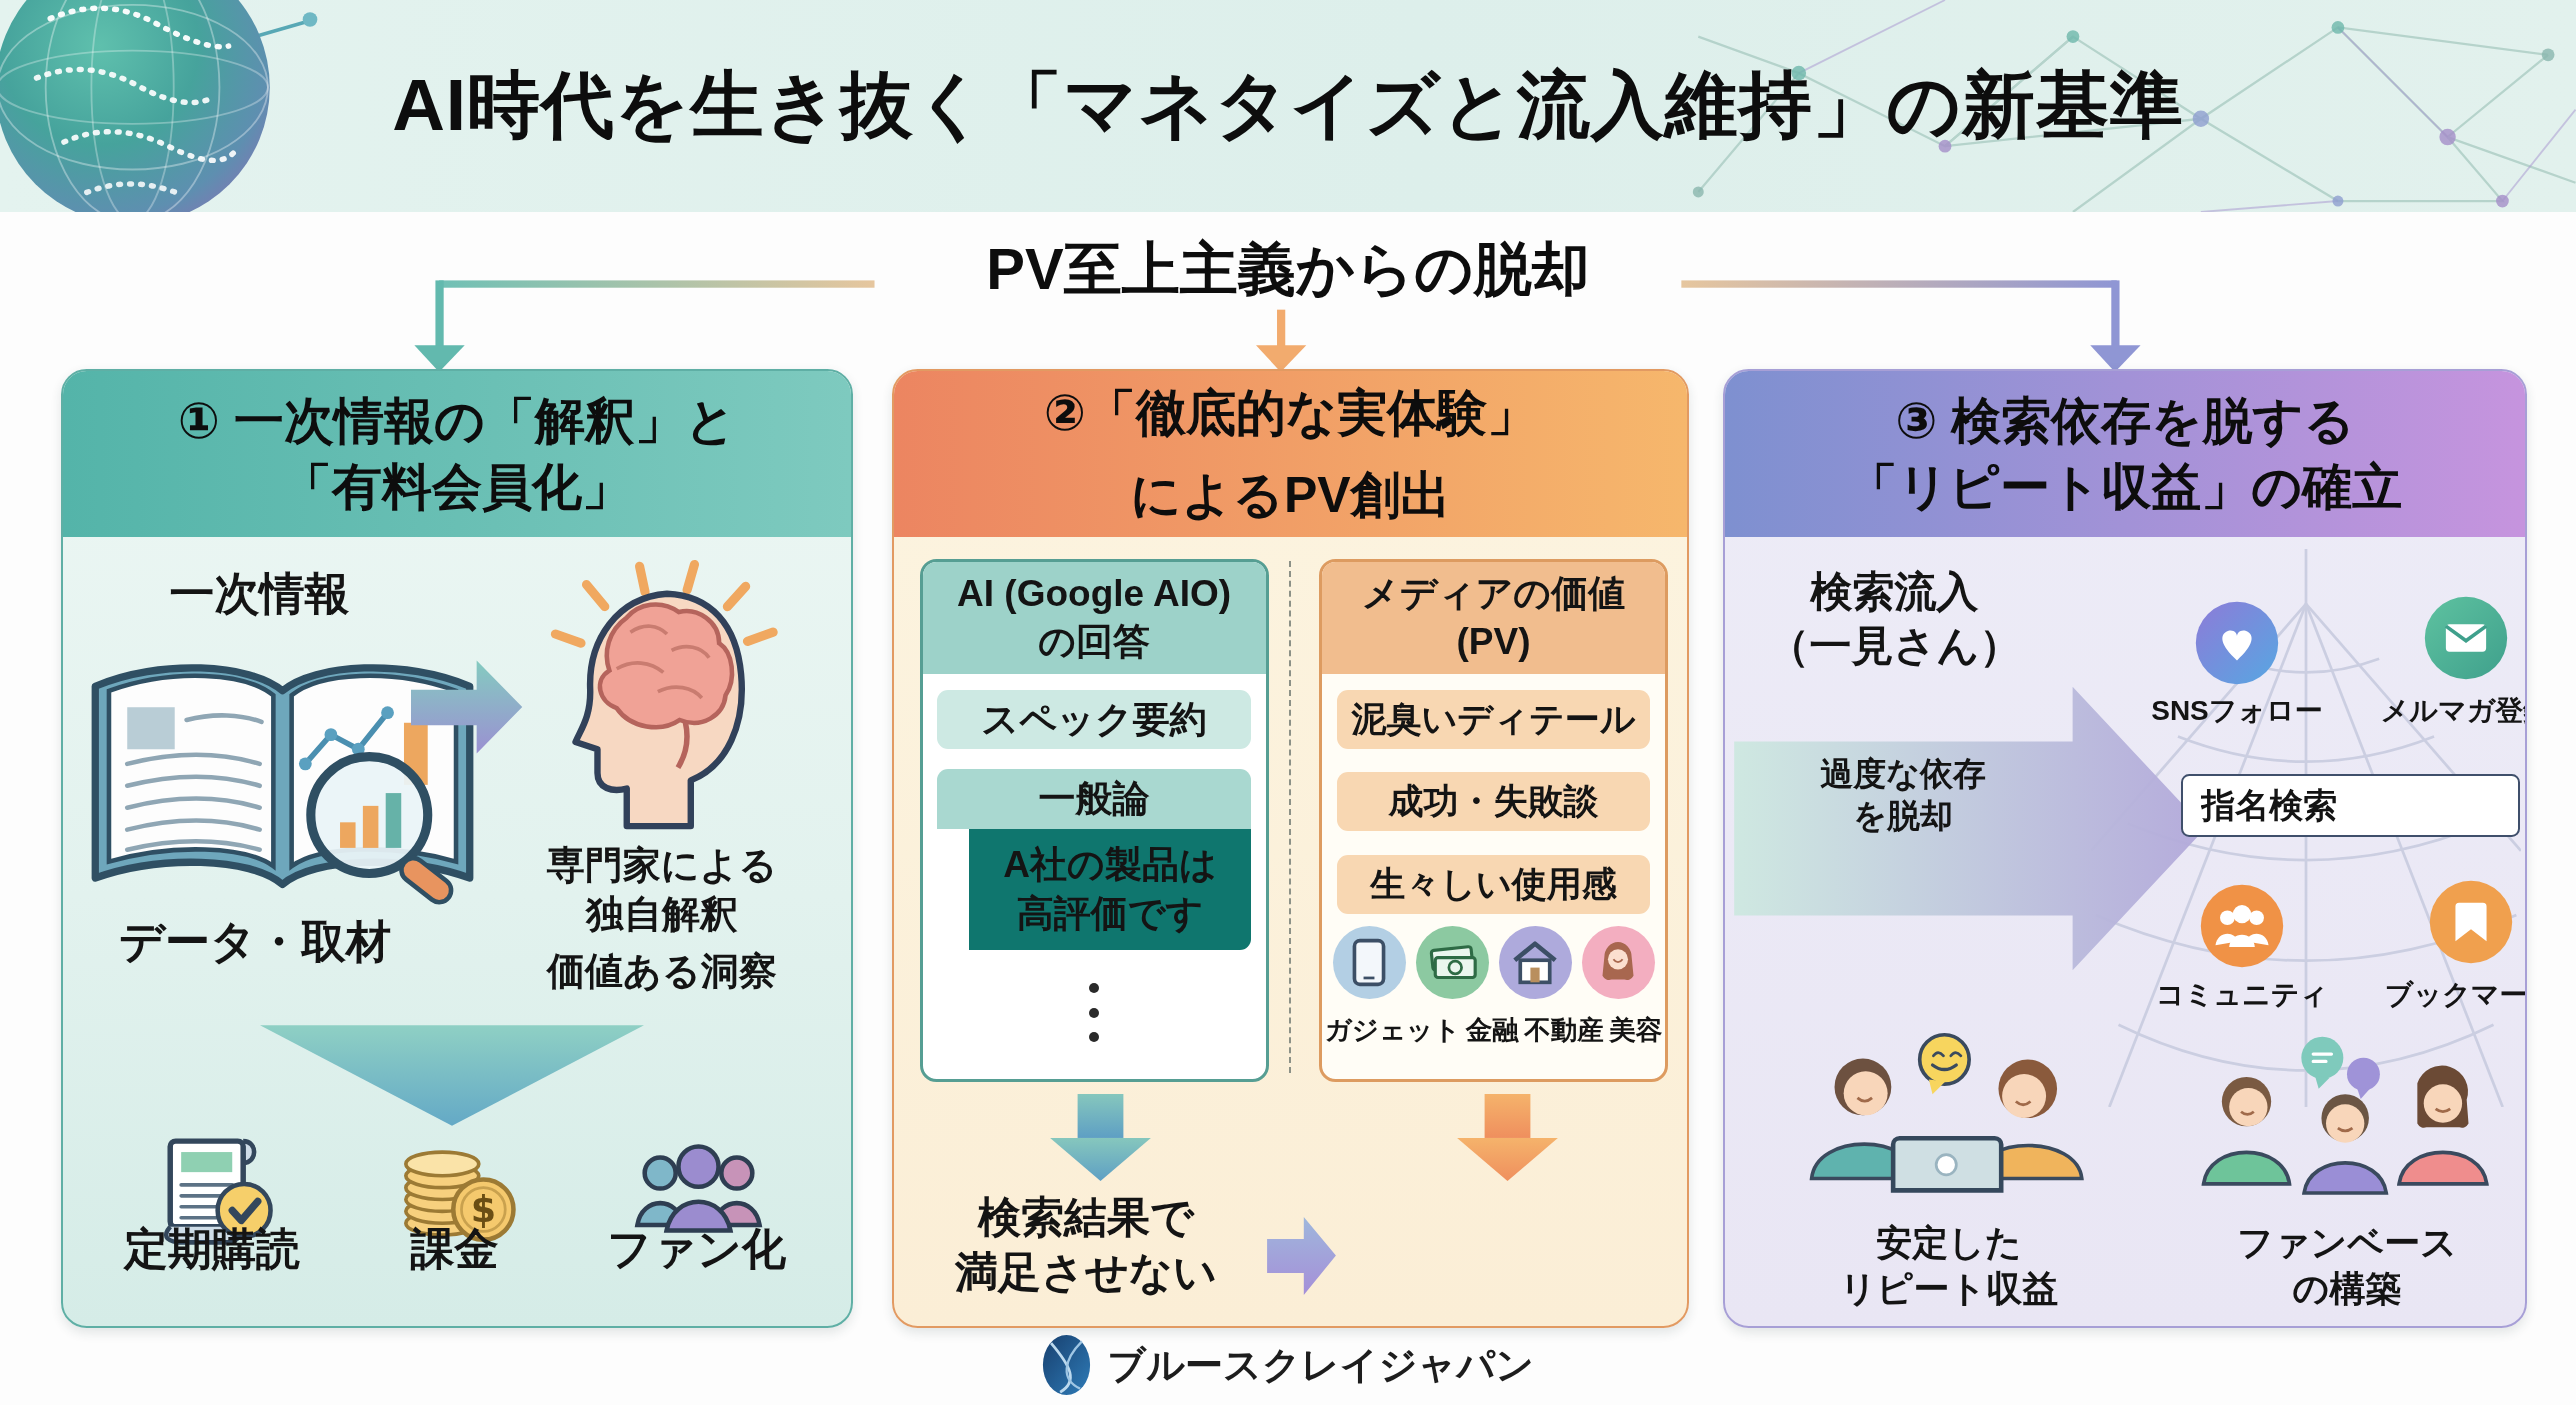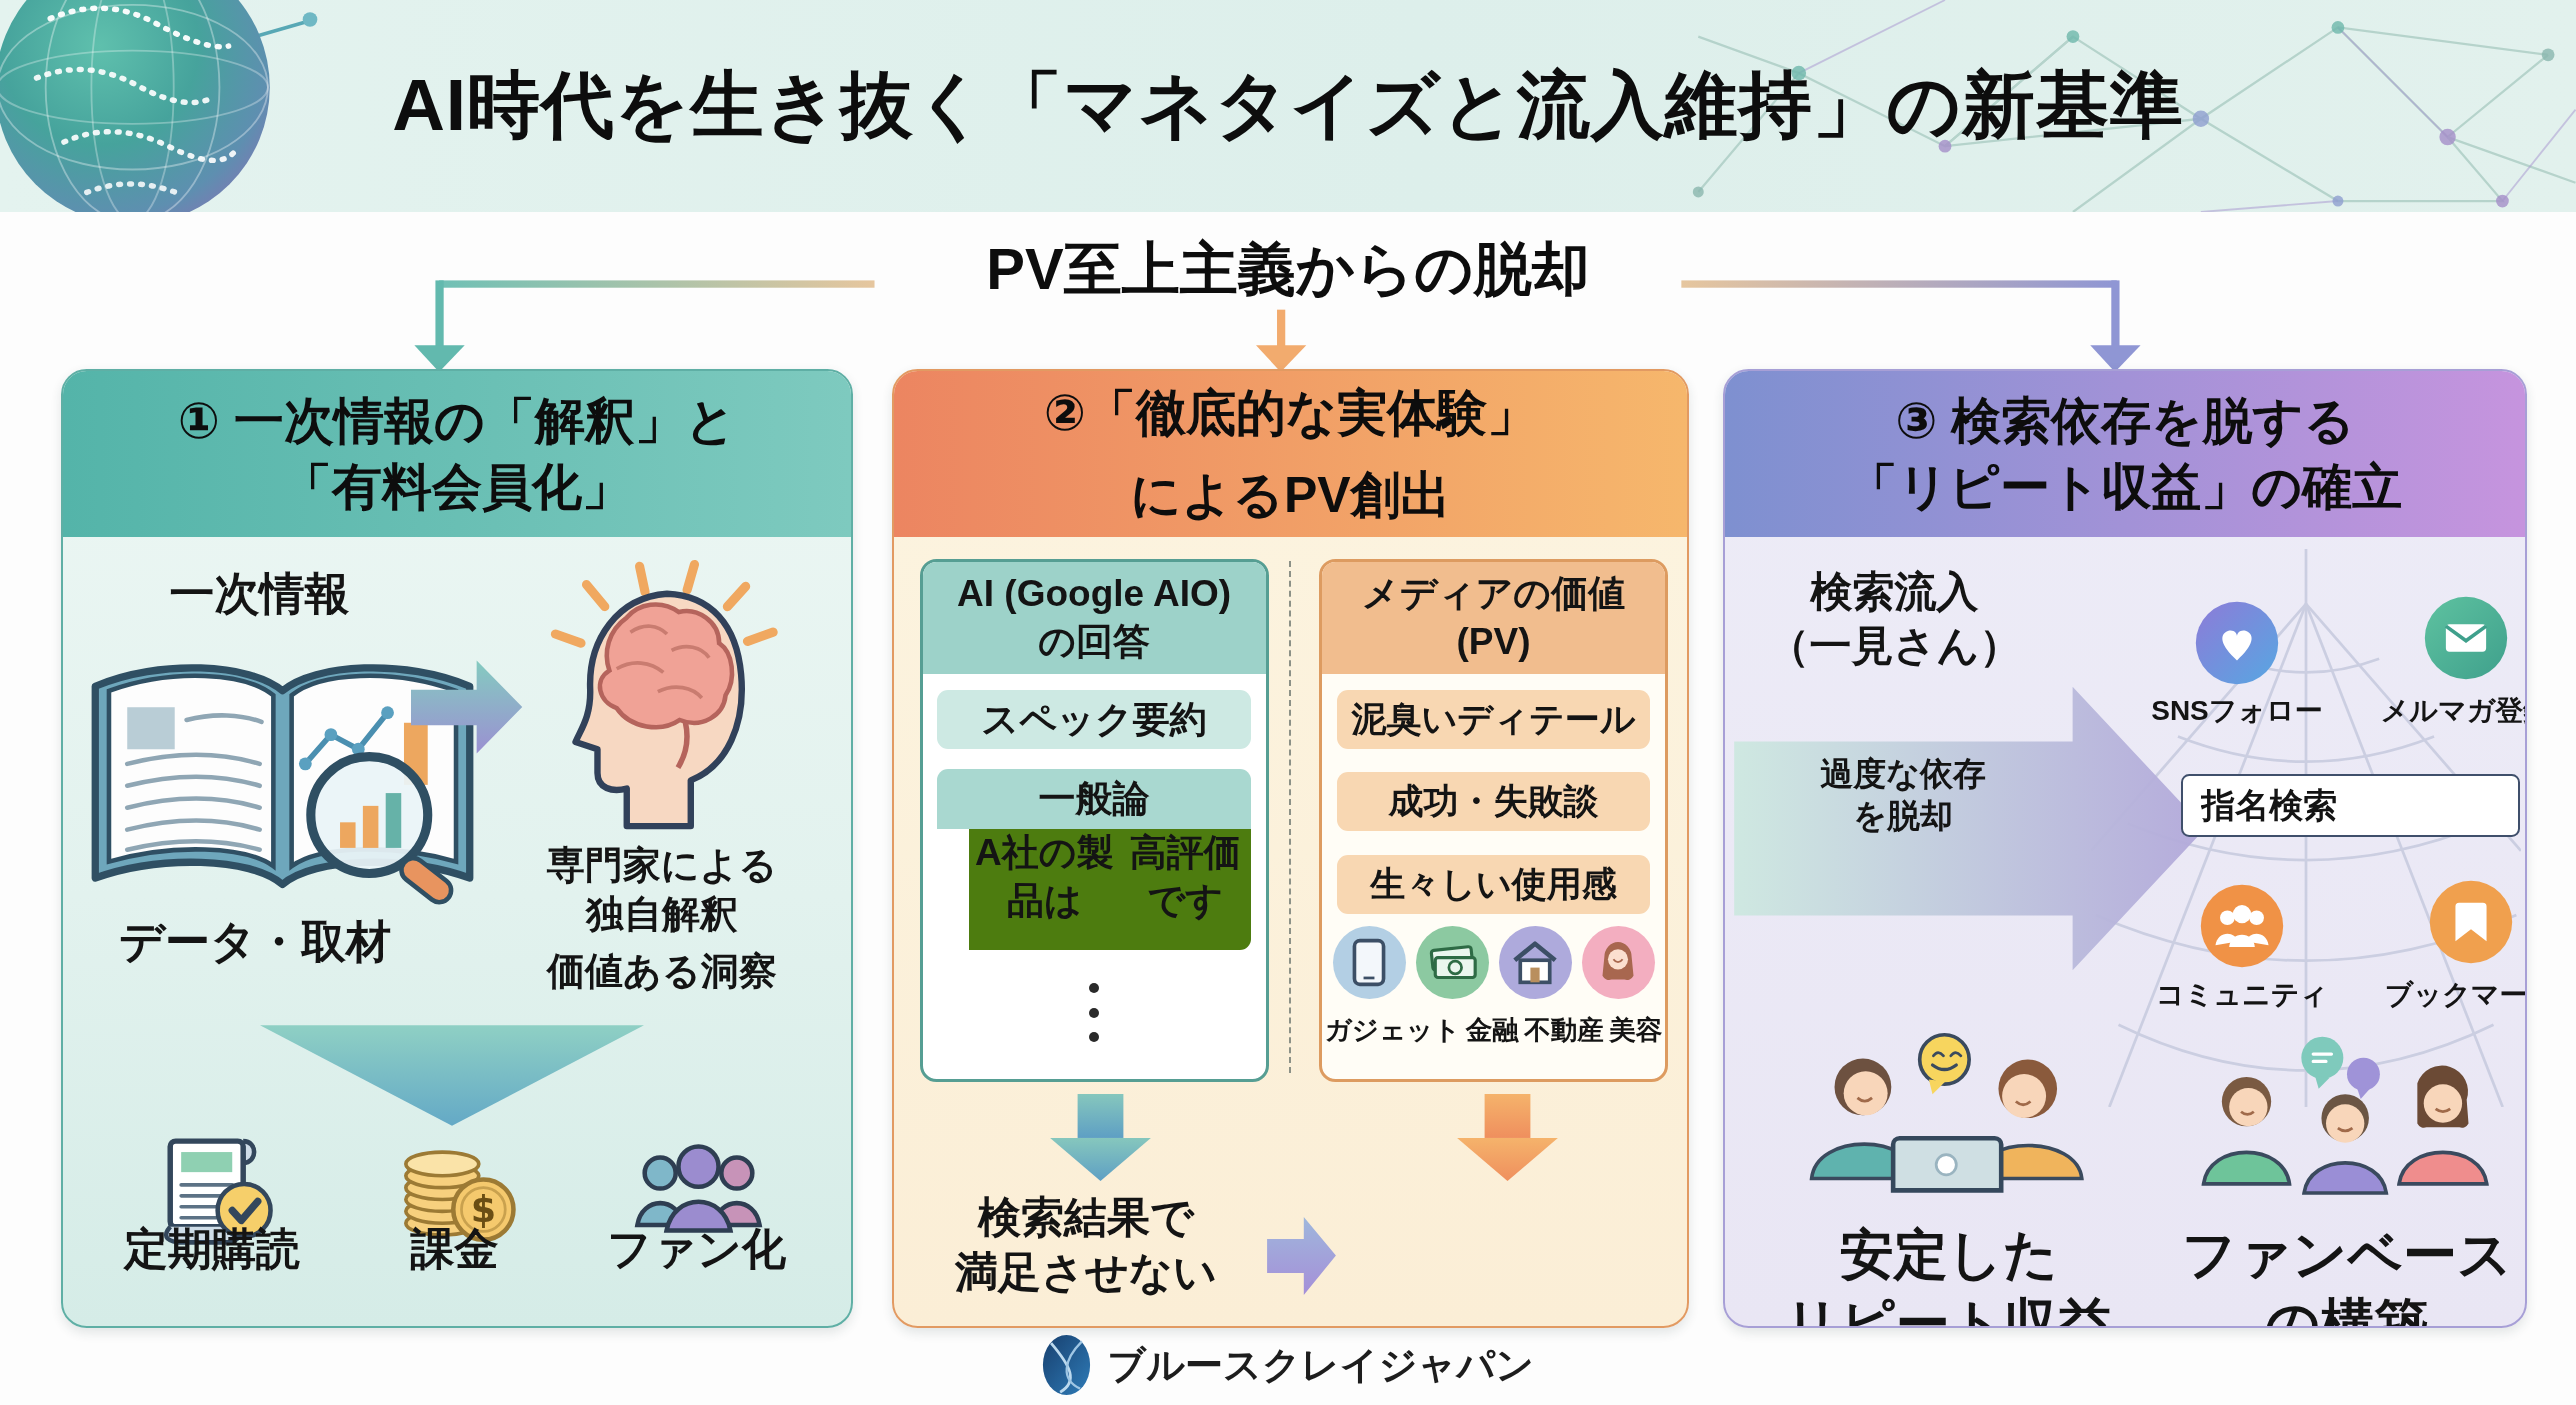--- a/index.html
+++ b/index.html
@@ -39,21 +39,21 @@
   
   .subcard{position:absolute;top:188px;width:343px;height:517px;border-radius:16.5px;background:#ffffff;overflow:hidden;}
   .subcard-ai{left:25.6px;border:3.7px solid #569e93;}
   .subcard-media{left:425px;border:3.7px solid #dd9b60;background:#fffdf6;}
   .subcard-header{position:absolute;left:0;top:0;right:0;height:112px;display:flex;flex-direction:column;justify-content:center;text-align:center;font-size:37px;font-weight:900;line-height:1.3;}
   .subcard-ai .subcard-header{background:#9dd2c9;}
   .subcard-media .subcard-header{background:#f1bd8e;}
   .ai-box1{position:absolute;left:14.6px;right:14.6px;top:128px;height:59px;border-radius:11px;background:#cde9e3;display:flex;align-items:center;justify-content:center;font-size:37px;font-weight:900;}
   .ai-combo{position:absolute;left:14.6px;right:14.6px;top:207px;border-radius:11px;overflow:hidden;}
   .ai-combo-header{height:60px;background:#a9d8d0;display:flex;align-items:center;justify-content:center;font-size:37px;font-weight:900;}
-  .ai-combo-body{height:121px;background:#4d7c0f;display:flex;flex-direction:row;justify-content:center;text-align:center;font-size:37px;font-weight:900;line-height:1.3;margin-left:32px;}
+  .ai-combo-body{height:121px;background:#0f766e;display:flex;flex-direction:column;justify-content:center;text-align:center;font-size:37px;font-weight:900;line-height:1.3;margin-left:32px;}
   .v-ellipsis{position:absolute;left:50%;top:421px;transform:translateX(-50%);display:flex;flex-direction:column;gap:14.6px;}
   .v-ellipsis i{width:10px;height:10px;border-radius:50%;background:#2a2a2a;}
   .dashed-sep{position:absolute;left:395px;top:190px;height:512px;border-left:2.7px dashed #8c9187;}
   .media-box{position:absolute;left:14.6px;right:14.6px;height:59px;border-radius:11px;background:#f8d7b2;display:flex;align-items:center;justify-content:center;font-size:35px;font-weight:900;}
   .media-box1{top:128px;} .media-box2{top:210px;} .media-box3{top:293px;}
   .media-icons{position:absolute;left:5.5px;right:5.5px;top:364px;display:flex;justify-content:space-around;}
   .cat-circle{width:73px;height:73px;border-radius:50%;display:flex;align-items:center;justify-content:center;}
   .media-cats{position:absolute;left:0px;right:0px;top:450px;display:flex;justify-content:space-around;font-size:26.5px;font-weight:900;}
   .c2-result{top:819px;font-size:43px;}
   .c2-result-left{left:4.6px;width:375px;}
@@ -63,21 +63,21 @@
   .c3-inflow{left:27.4px;top:194px;width:284px;font-size:42px;}
   .c3-escape{left:13.7px;top:382px;width:329px;font-size:33px;}
   .c3-icon-label{font-size:28px;top:322px;}
   .c3-icon-label2{font-size:28px;top:606px;}
   .lbl-sns{left:393px;width:238px;}
   .lbl-mail{left:629px;width:224px;}
   .lbl-comm{left:389px;width:256px;}
   .lbl-book{left:631px;width:229px;}
   .searchbar{position:absolute;left:456px;top:403px;width:335px;height:59px;background:#ffffff;border:2.7px solid #3f4f6b;border-radius:8.2px;display:flex;overflow:hidden;}
   .searchbar input{flex:1;border:none;outline:none;font-size:34px;font-weight:900;font-family:inherit;padding:0 0 0 18.3px;color:#141414;background:transparent;}
-  .c3-bottom-label{top:849px;font-size:54px;}
+  .c3-bottom-label{top:849px;font-size:36px;}
   .lbl-revenue{left:41px;width:366px;}
   .lbl-fanbase{left:448px;width:348px;}
 
   
   .footer{position:absolute;left:0;right:0;top:1334px;display:flex;align-items:center;justify-content:center;gap:16.5px;}
   .footer-brand{font-size:38px;font-weight:900;color:#1d1d1d;}
 </style>
 </head>
 <body>
 

